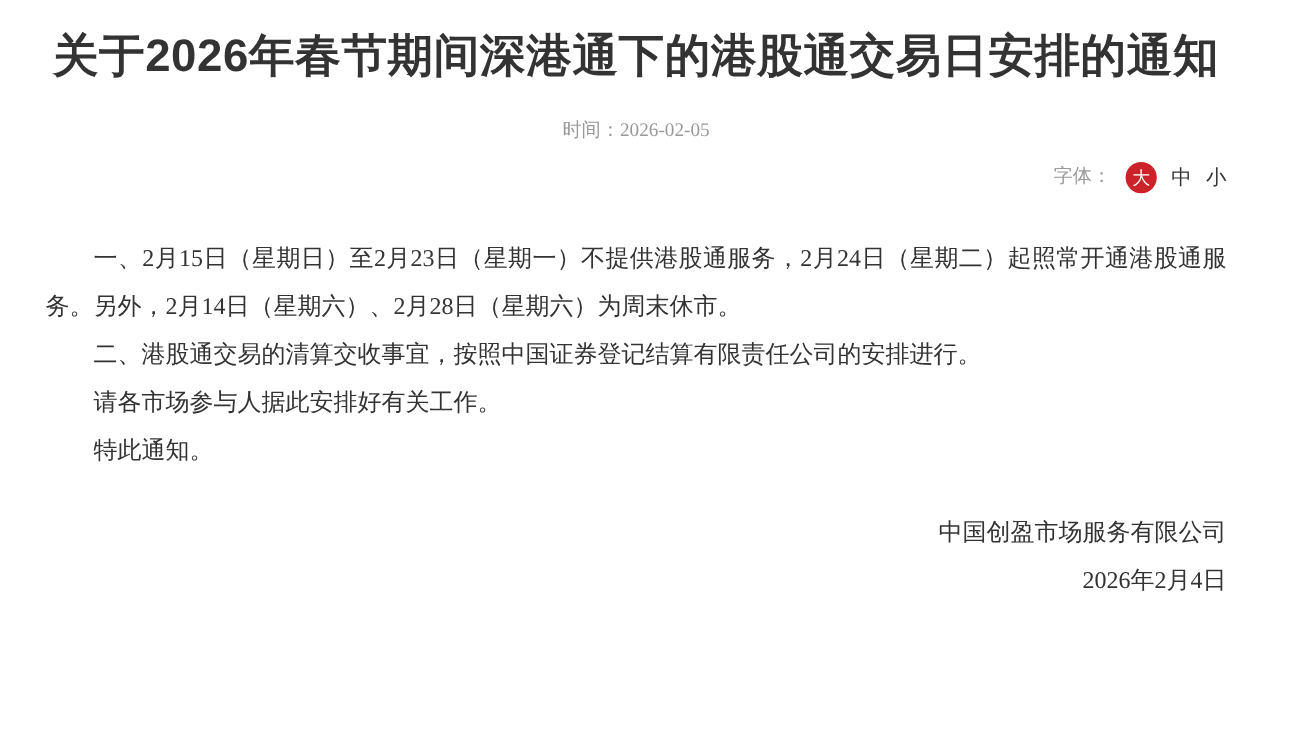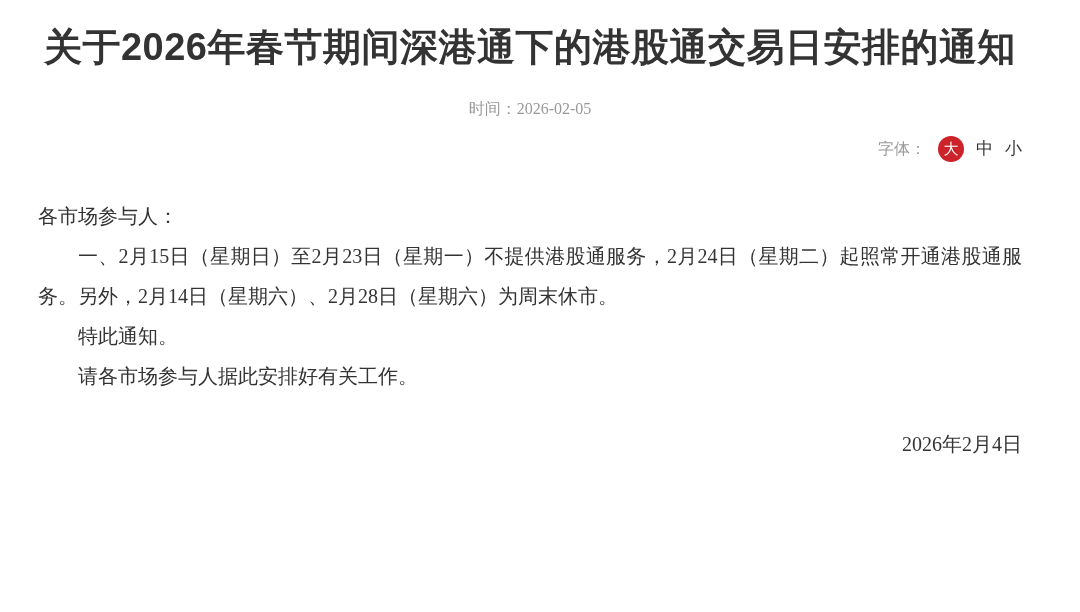--- a/index.html
+++ b/index.html
@@ -112,24 +112,25 @@
 
     <h1 class="title">关于2026年春节期间深港通下的港股通交易日安排的通知</h1>
 
     <div class="meta-time"><span>时间：</span><span>2026-02-05</span></div>
 
     <div class="font-row">
       <span class="font-label">字体：</span><span class="font-opt active">大</span><span class="font-opt">中</span><span class="font-opt">小</span>
     </div>
 
     <div class="body-text">
-      <p class="salutation">各市场参与人：</p>
       <p class="para">一、2月15日（星期日）至2月23日（星期一）不提供港股通服务，2月24日（星期二）起照常开通港股通服务。另外，2月14日（星期六）、2月28日（星期六）为周末休市。</p>
+      <p class="para">二、港股通交易的清算交收事宜，按照中国证券登记结算有限责任公司的安排进行。</p>
+      <p class="para">请各市场参与人据此安排好有关工作。</p>
       <p class="para">特此通知。</p>
-      <p class="para">请各市场参与人据此安排好有关工作。</p>
     </div>
 
     <div class="signature">
+      <p>中国创盈市场服务有限公司</p>
       <p>2026年2月4日</p>
     </div>
 
   </div>
 </div>
 
 </body></html>

